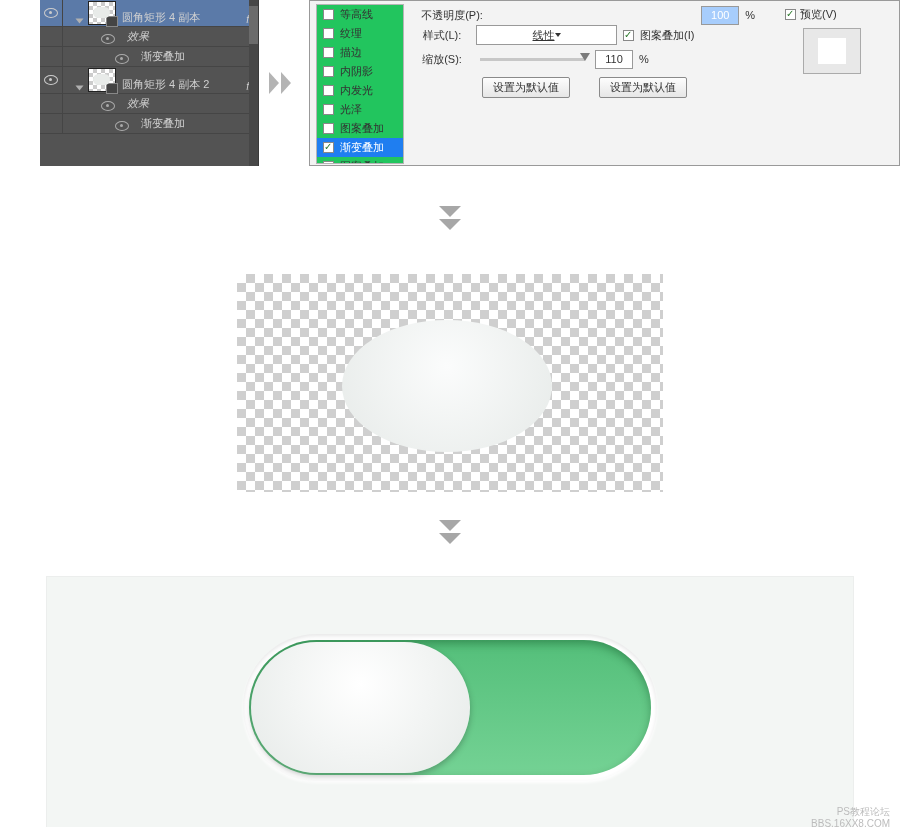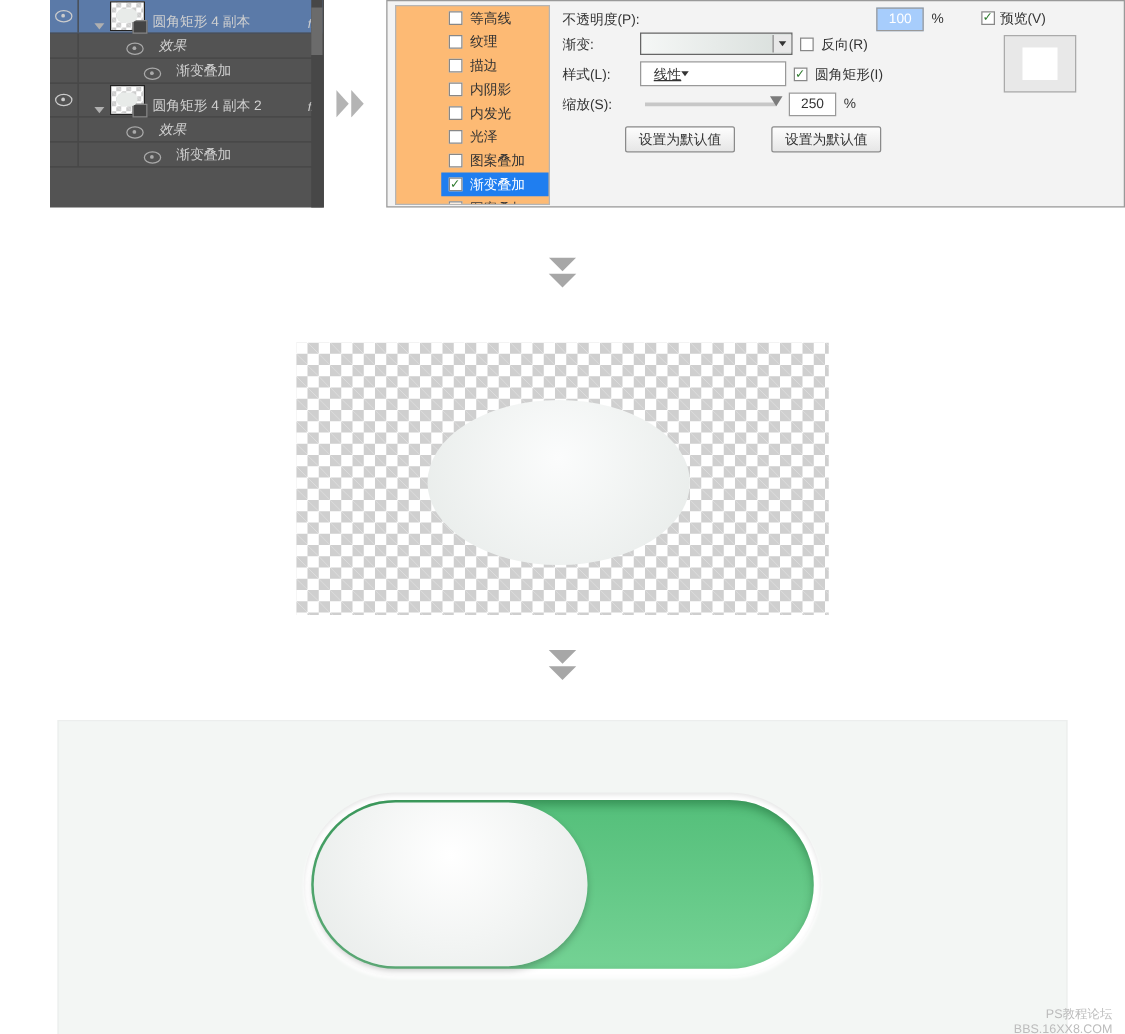--- a/index.html
+++ b/index.html
@@ -151,26 +151,25 @@
   
   .dialog {
     flex: 1;
     background: #f3f3f3;
     border: 1px solid #999;
     position: relative;
     display: flex;
   }
   .lsd-list {
     width: 86px;
-    background: #fdba74;
+    background: #22c55e;
     border: 1px solid #b5b5b5;
     margin: 3px 0 0 6px;
     height: 158px;
     overflow: hidden;
-    padding-left: 36px;
   }
   .lsd-item {
     display: flex;
     align-items: center;
     gap: 6px;
     height: 19px;
     padding: 0 6px;
     font-size: 11px;
   }
   .lsd-item.sel {
@@ -197,21 +196,21 @@
     padding: 2px 10px;
     position: relative;
   }
   .form-row {
     display: flex;
     align-items: center;
     gap: 6px;
     height: 24px;
     font-size: 11px;
   }
-  .form-row .lbl { width: 56px; text-align: left; }
+  .form-row .lbl { width: 56px; text-align: center; }
   .grad-swatch {
     width: 120px; height: 16px;
     border: 1px solid #666;
     background: linear-gradient(to right, #f5f7f6, #d8dedb);
     display: flex;
     align-items: center;
     justify-content: flex-end;
   }
   .grad-swatch .dd {
     width: 14px; height: 14px;
@@ -223,22 +222,22 @@
   }
   .grad-swatch .dd::after {
     content:"";width:0;height:0;border-left:3px solid transparent;border-right:3px solid transparent;border-top:4px solid #333;
   }
   .select {
     width: 95px; height: 18px;
     border: 1px solid #999;
     background: #fff;
     display: flex;
     align-items: center;
-    padding: 0 10px;
-    justify-content: flex-start;
+    padding: 0 22px;
+    justify-content: center;
     text-decoration: underline;
   }
   .select::after {
     content:"";width:0;height:0;border-left:3px solid transparent;border-right:3px solid transparent;border-top:4px solid #333;
   }
   .angle-dial {
     width: 26px; height: 26px;
     border: 1px solid #888;
     border-radius: 50%;
     position: relative;
@@ -496,39 +495,31 @@
     </div>
 
     <div class="lsd-main">
       <div class="form-row" style="justify-content:flex-start;margin-bottom:-4px">
         <span class="lbl" style="width:76px">不透明度(P):</span>
         <div style="flex:1"></div>
         <span class="nbox" style="background:#a7cdfc;color:#fff">100</span>
         <span>%</span>
       </div>
       <div class="form-row">
-        <span class="lbl">渐变:</span>
-        <div class="grad-swatch">
-              <div class="dd"></div>
-            </div>
-        <div class="cb"></div>
-        <span>反向(R)</span>
-      </div>
-      <div class="form-row">
         <span class="lbl">样式(L):</span>
         <div class="select">
               <span>线性</span>
             </div>
         <div class="cb checked"></div>
-        <span>圆角矩形(I)</span>
+        <span>图案叠加(I)</span>
       </div>
       <div class="form-row">
         <span class="lbl">缩放(S):</span>
         <div class="slider"></div>
-        <div class="nbox">250</div>
+        <div class="nbox">110</div>
         <span>%</span>
       </div>
       <div class="form-row" style="justify-content:center;gap:29px;margin-top:4px">
         <div class="btn">设置为默认值</div>
         <div class="btn">设置为默认值</div>
       </div>
     </div>
 
     <div class="lsd-right">
       <div class="preview-cb">

